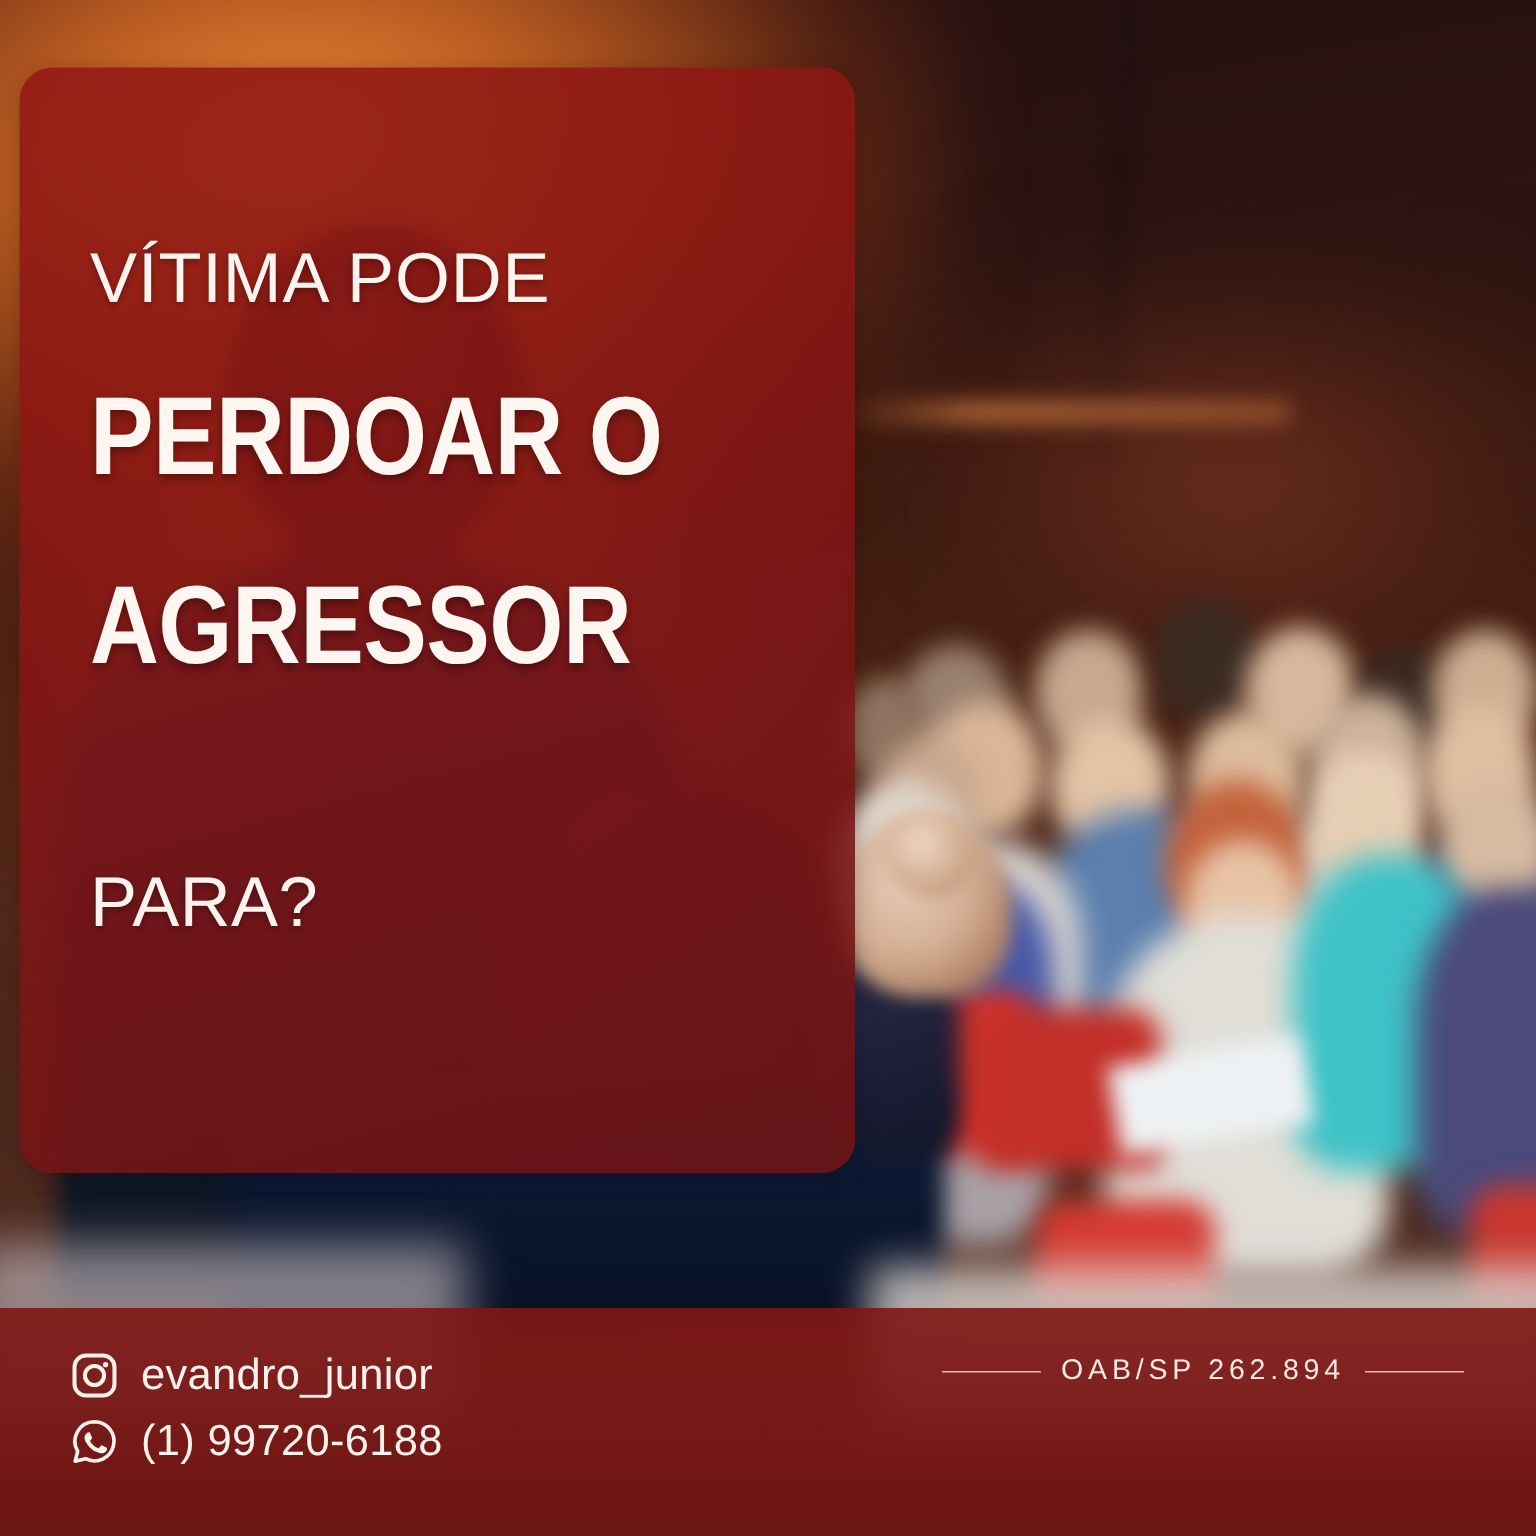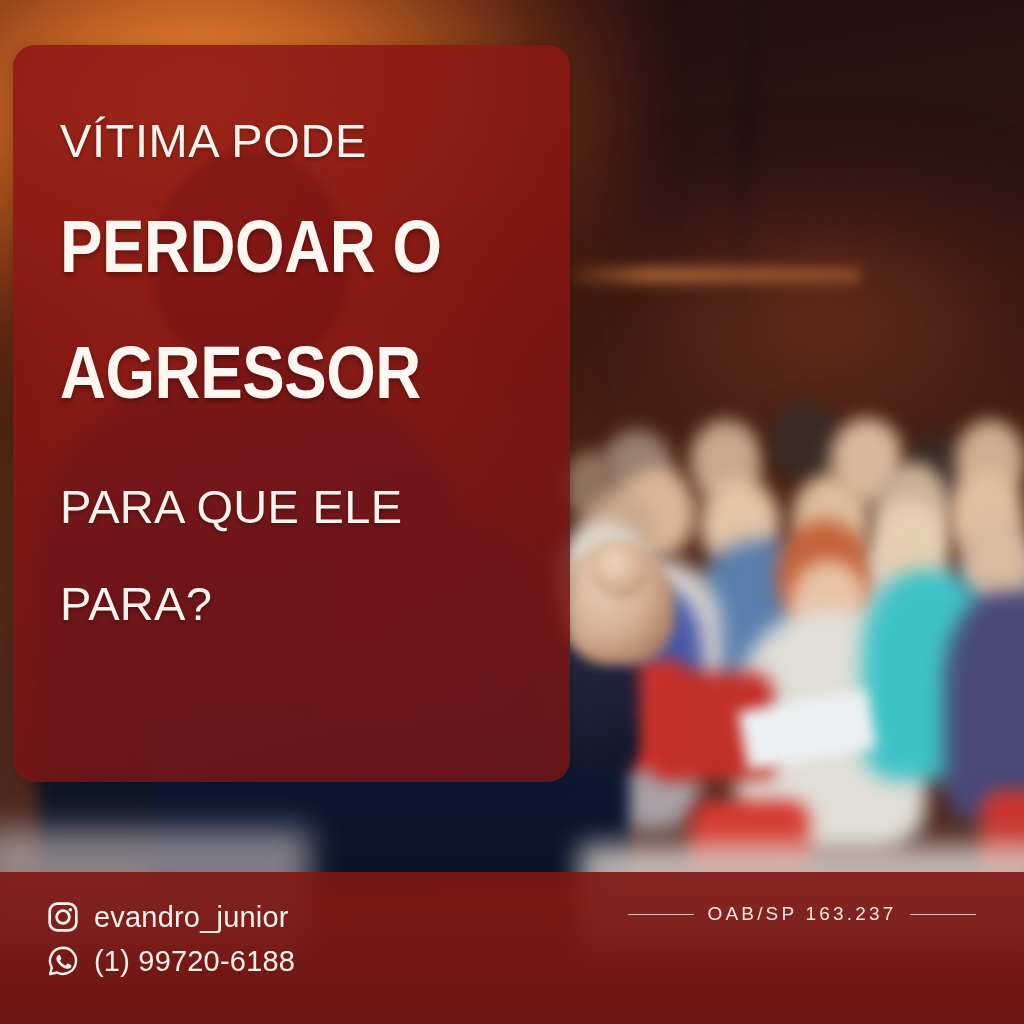--- a/index.html
+++ b/index.html
@@ -175,20 +175,21 @@
   }
 
   .line-thin {
     color: #fdf4ef;
     font-size: 47px;
     font-weight: 400;
     letter-spacing: 0.6px;
     line-height: 1.0;
     text-shadow: 0 2px 4px rgba(0,0,0,0.30);
     white-space: nowrap;
+    margin-top: 44px;
   }
   .line-heavy {
     color: #fdf6f1;
     font-size: 74px;
     font-weight: 700;
     letter-spacing: -0.5px;
     line-height: 1.0;
     transform: scaleX(0.86);
     transform-origin: left center;
     text-shadow: 0 3px 6px rgba(0,0,0,0.32);
@@ -344,21 +345,20 @@
 
   <div class="panel">
     <div class="panel-inner">
       <div class="line-thin">VÍTIMA PODE</div>
       <div class="gap-a"></div>
       <div class="line-heavy">PERDOAR O</div>
       <div class="gap-b"></div>
       <div class="line-heavy">AGRESSOR</div>
       <div class="gap-c"></div>
       <div class="gap-s"></div>
-      <div class="sub-line">PARA QUE ELE</div>
       <div class="gap-s"></div>
       <div class="gap-s"></div>
       <div class="sub-line">PARA?</div>
     </div>
   </div>
 
   <div class="footer">
 
     <div class="contacts">
 
@@ -377,20 +377,20 @@
           <path d="M9.1 7.8c-.3 0-.6.1-.9.45-.3.35-.9.9-.9 2.1s.93 2.4 1.05 2.56c.13.17 1.8 2.9 4.45 3.95 2.2.87 2.65.7 3.13.65.48-.04 1.55-.63 1.77-1.25.22-.62.22-1.15.16-1.26-.07-.11-.25-.18-.52-.31-.27-.14-1.55-.77-1.79-.85-.24-.09-.41-.13-.59.13-.17.27-.67.85-.82 1.03-.15.17-.3.2-.57.07-.26-.14-1.1-.41-2.1-1.3-.78-.7-1.3-1.55-1.45-1.82-.15-.26-.02-.4.11-.54.12-.12.27-.31.4-.47.13-.16.17-.27.26-.45.09-.18.05-.34-.02-.47-.07-.14-.59-1.42-.81-1.94-.2-.5-.41-.44-.56-.45h-.31z" fill="#fcf2ed"></path>
         </svg>
         <span class="contact-text">(1) 99720-6188</span>
       </div>
 
     </div>
 
     <div class="brand">
       <div class="brand-sub-wrap">
         <span class="brand-rule"></span>
-        <span class="brand-sub">OAB/SP 163.237</span>
+        <span class="brand-sub">OAB/SP 262.894</span>
         <span class="brand-rule"></span>
       </div>
     </div>
 
   </div>
 
 </div>
 
 </body></html>

